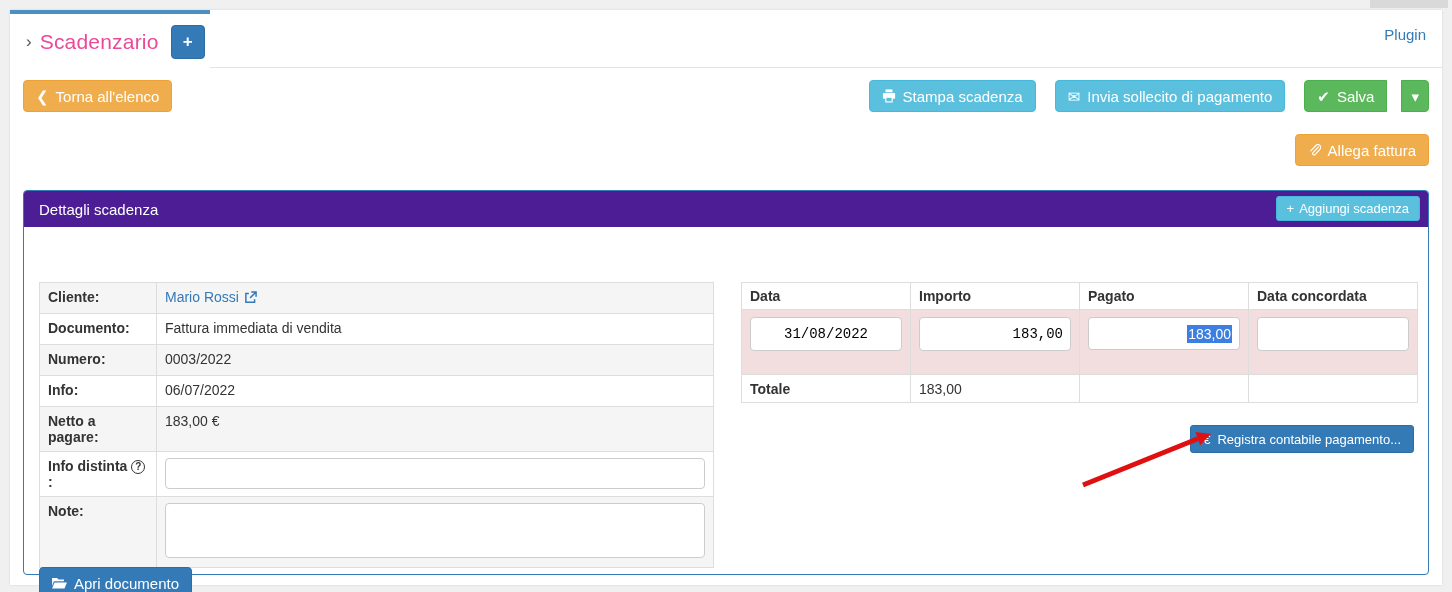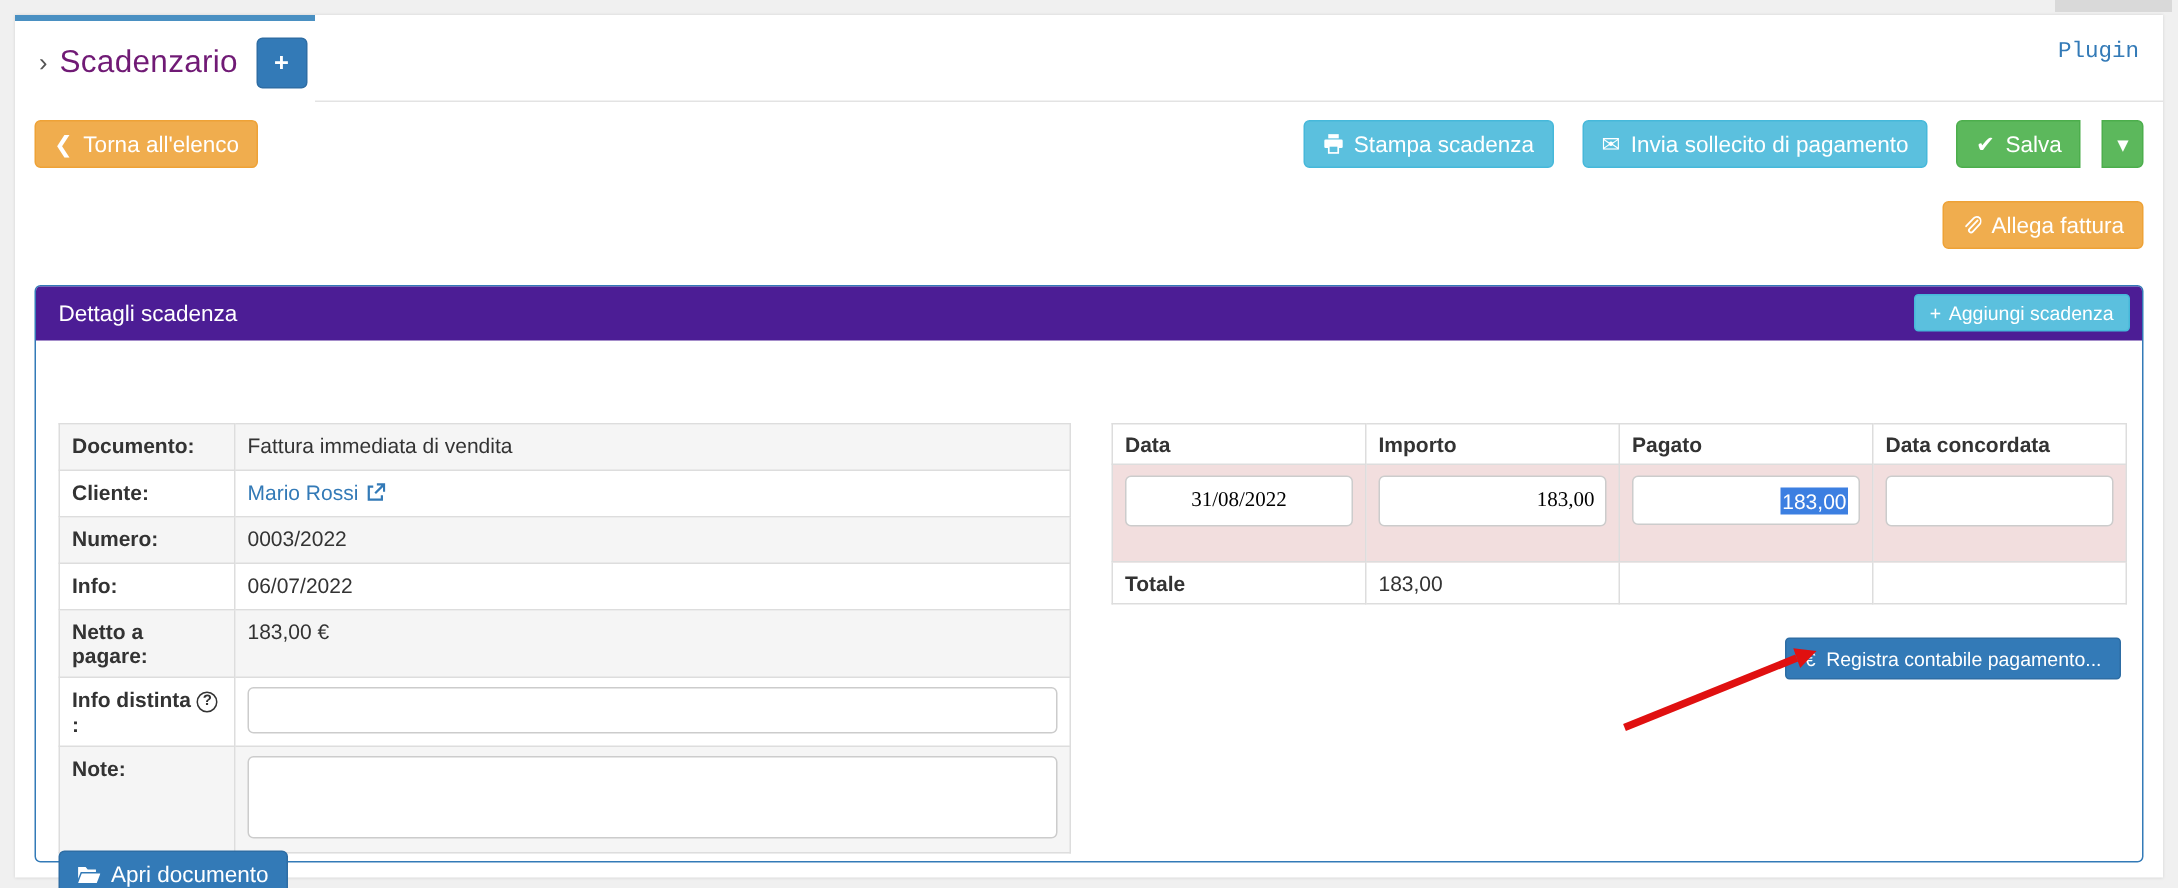--- a/index.html
+++ b/index.html
@@ -27,30 +27,30 @@
     position: absolute; left: 0; top: 0; right: 0; height: 58px;
     border-bottom: 1px solid #e3e3e3;
   }
   .tab {
     position: absolute; left: 0; top: 0; width: 200px; height: 59px;
     background: #fff; border-top: 4px solid #4a90c2;
     display: flex; align-items: center; padding-left: 16px; z-index: 2;
     cursor: pointer;
   }
   .tab-chevron { color: #555; font-size: 17px; margin-right: 8px; font-weight: 400; }
-  .tab-title { color: #701a75; font-size: 21px; letter-spacing: 0.2px; }
+  .tab-title { color: #ec4899; font-size: 21px; letter-spacing: 0.2px; }
   .btn-add-tab {
     margin-left: 12px; width: 34px; height: 34px;
     background: #337ab7; border: 1px solid #2e6da4; border-radius: 4px;
     color: #fff; font-size: 17px; font-weight: bold; line-height: 30px;
     text-align: center; cursor: pointer;
   }
   .plugin-link {
     position: absolute; right: 16px; top: 16px;
-    color: #337ab7; font-size: 15px; text-decoration: none; cursor: pointer; z-index: 2; font-family: Liberation Mono, monospace;
+    color: #337ab7; font-size: 15px; text-decoration: none; cursor: pointer; z-index: 2;
   }
 
   
   .btn {
     display: inline-flex; align-items: center; gap: 7px;
     border: 1px solid transparent; border-radius: 4px;
     font-family: inherit; font-size: 15px; color: #fff;
     padding: 0 12px; height: 32px; cursor: pointer; white-space: nowrap;
   }
   .btn-warning { background: #f0ad4e; border-color: #eea236; }
@@ -113,21 +113,21 @@
   
   .sched-table {
     position: absolute; left: 717px; top: 55px; width: 677px;
     border-collapse: collapse; font-size: 14px; table-layout: fixed;
   }
   .sched-table th, .sched-table td { border: 1px solid #ddd; padding: 5px 8px; text-align: left; }
   .sched-table th { font-weight: bold; height: 16px; background: #fff; }
   .sched-table tr.hl td { background: #f2dede; vertical-align: top; padding: 7px 8px 23px; }
   .cell-input {
     width: 100%; height: 33px; border: 1px solid #ccc; border-radius: 4px;
-    font-family: Liberation Serif, serif; font-size: 14px; padding: 16px 7px; background: #fff;
+    font-family: Liberation Mono, monospace; font-size: 14px; padding: 16px 7px; background: #fff;
   }
   .cell-input.center { text-align: center; }
   .cell-input.right { text-align: right; }
   .fake-input {
     width: 100%; height: 33px; border: 1px solid #ccc; border-radius: 4px;
     background: #fff; display: flex; align-items: center; justify-content: flex-end;
     padding: 0 7px; font-size: 14px;
   }
   .fake-input .sel { background: #3c7fe1; color: #fff; padding: 1px 1px; }
   .sched-table tr.total td { height: 28px; padding: 4px 8px; }
@@ -205,38 +205,38 @@
           <span class="icon-glyph">+</span>
           <span>Aggiungi scadenza</span>
         </button>
       </div>
 
       <div class="panel-body">
 
         <table class="details-table">
           <tbody>
               <tr>
-            <td class="lbl">Documento:</td>
-            <td>Fattura immediata di vendita</td>
-          </tr>
-          <tr>
             <td class="lbl">Cliente:</td>
             <td>
               <a class="doc-link">
                 <span>Mario Rossi</span>
                 <span class="icon-svg">
                   <svg width="13" height="13" viewBox="0 0 14 14">
                         <path d="M5.2 2.6 H2 V12 H11.4 V8.8" fill="none" stroke="#337ab7" stroke-width="1.6"></path>
                         <path d="M7.8 1 H13 V6.2 M13 1 L6.6 7.4" fill="none" stroke="#337ab7" stroke-width="1.6"></path>
                       </svg>
                 </span>
               </a>
             </td>
           </tr>
           <tr>
+            <td class="lbl">Documento:</td>
+            <td>Fattura immediata di vendita</td>
+          </tr>
+          <tr>
             <td class="lbl">Numero:</td>
             <td>0003/2022</td>
           </tr>
           <tr>
             <td class="lbl">Info:</td>
             <td>06/07/2022</td>
           </tr>
           <tr>
             <td class="lbl">Netto a pagare:</td>
             <td>183,00 €</td>

